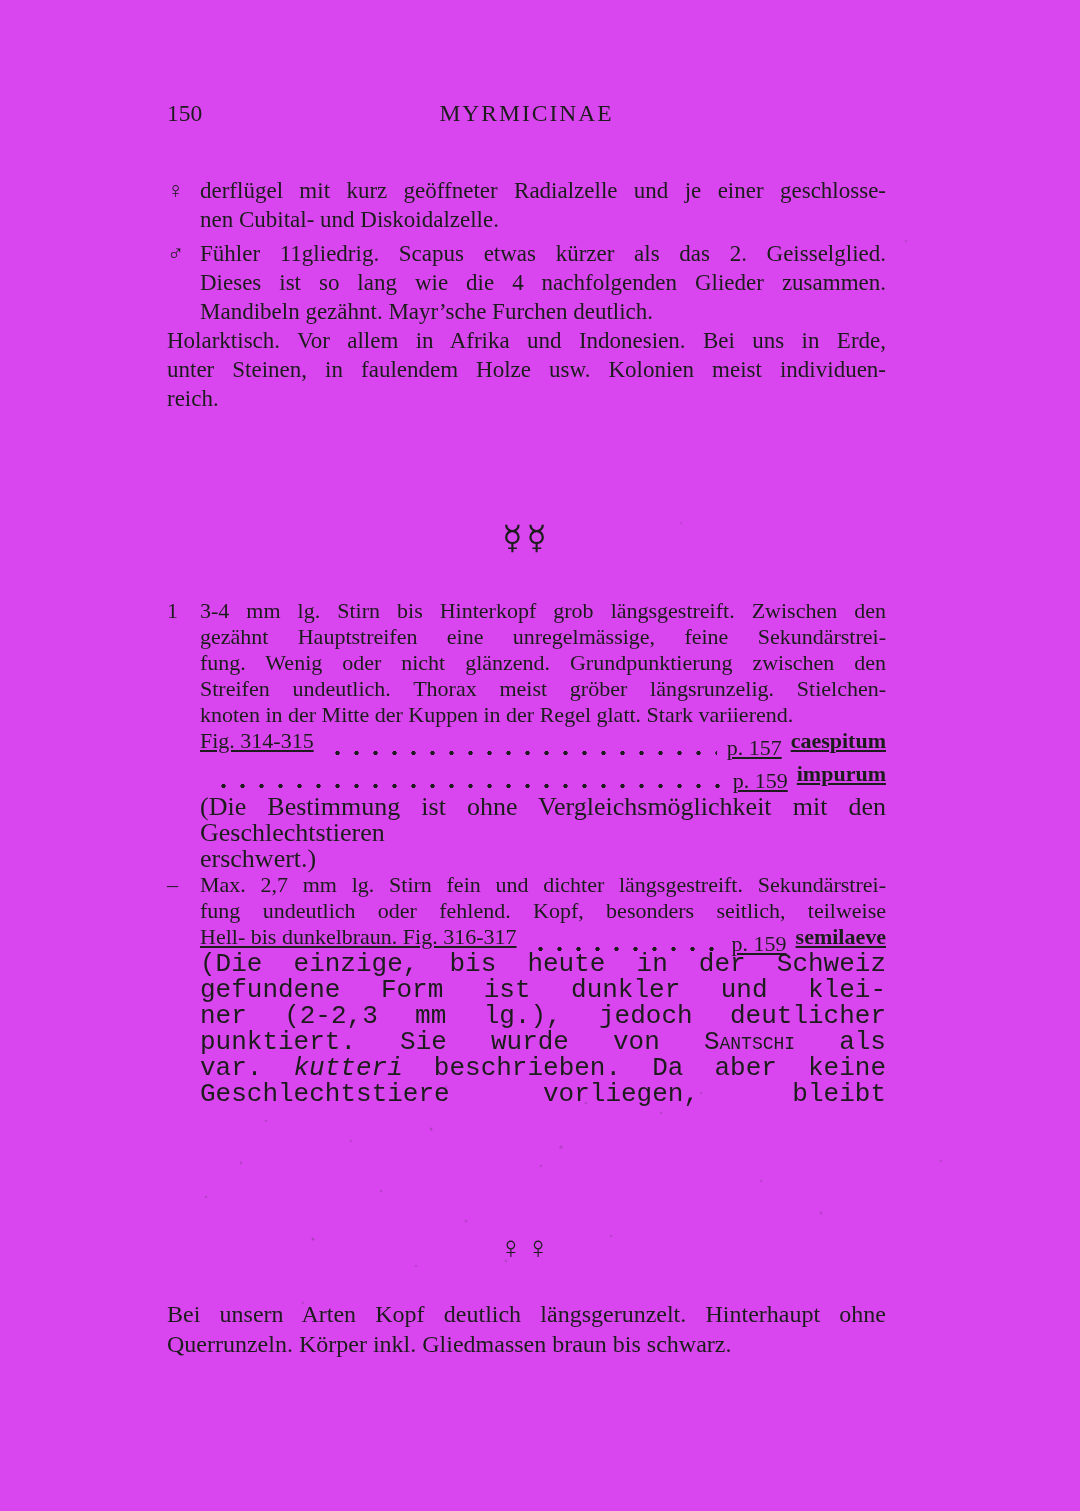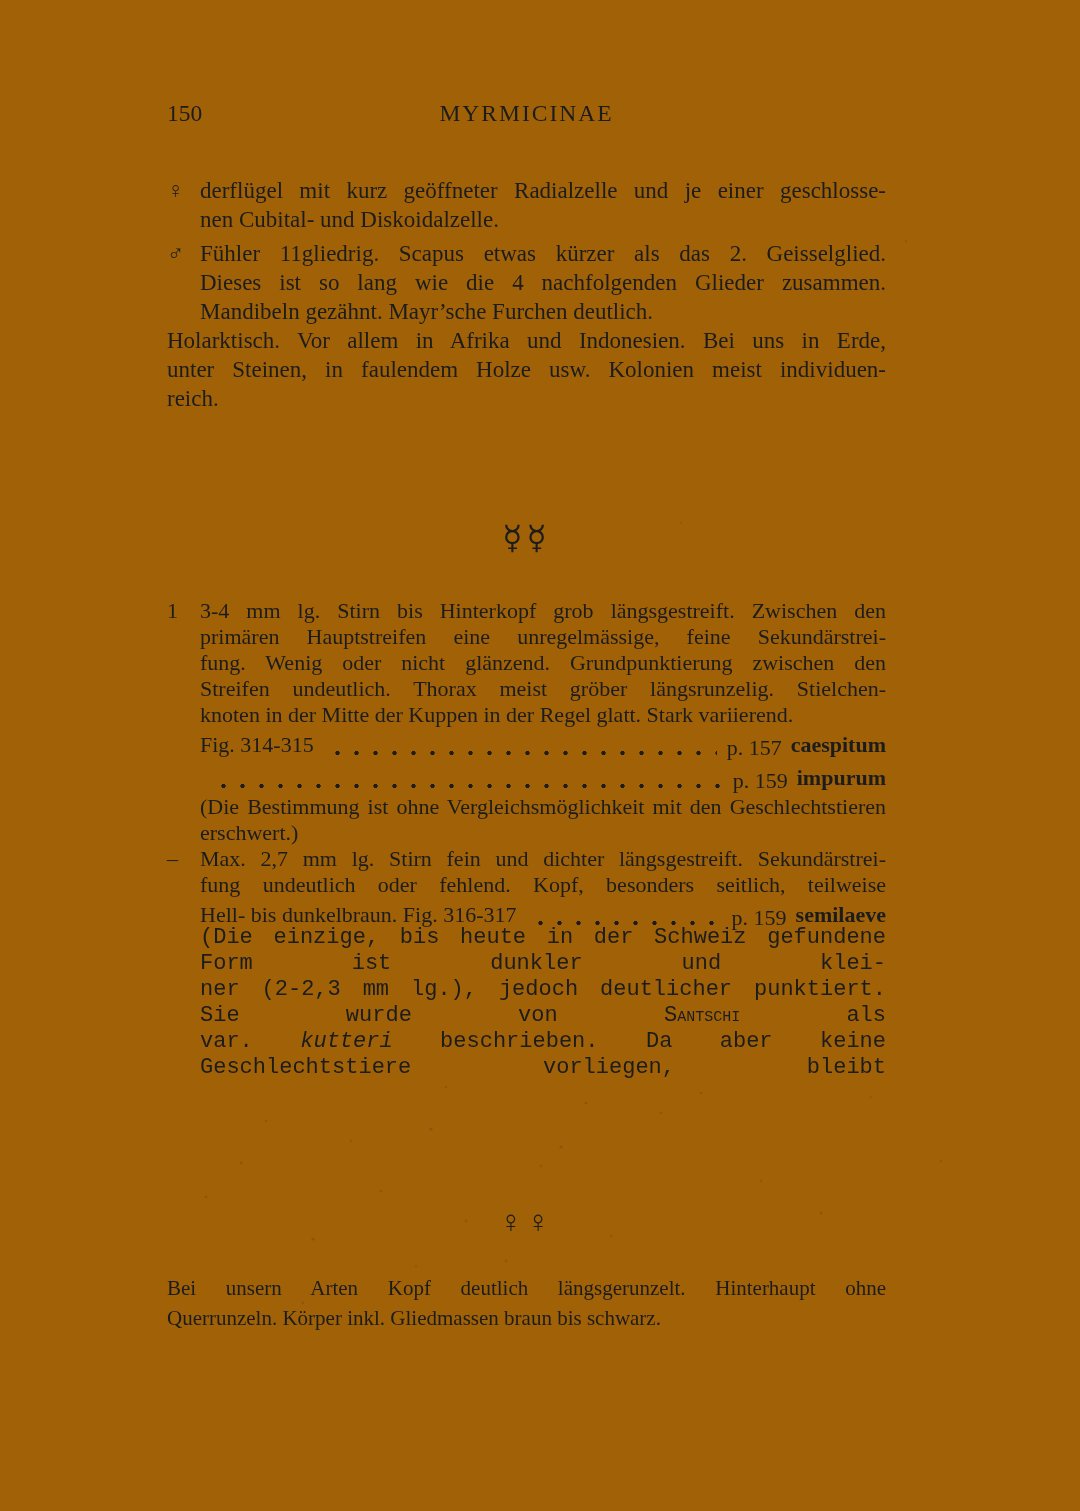--- a/index.html
+++ b/index.html
@@ -1,21 +1,21 @@
 <!DOCTYPE html>
 <html><head>
 <meta charset="utf-8">
 <style>
   html, body { margin: 0; padding: 0; background: #e8e8e6; }
   .page {
     position: relative;
     width: 1080px;
     height: 1511px;
     margin: 0 auto;
-    background: #a16207;
+    background: #d946ef;
     color: #1c1c1c;
     font-family: "Liberation Serif", "DejaVu Serif", "DejaVu Sans", serif;
     overflow: hidden;
   }
   .content {
     position: absolute;
     inset: 0;
     padding-left: 167px;
     padding-right: 194px;
   }
@@ -37,54 +37,54 @@
   .tline.last { text-align-last: left; }
 
   
   .hang { position: relative; padding-left: 33px; }
   .hang > .marker { position: absolute; left: 0; top: 0; }
 
   
   .keyitem { font-size: 22px; line-height: 26px; }
 
   
-  .keyline { display: flex; align-items: center; line-height: 26px; }
+  .keyline { display: flex; align-items: flex-start; line-height: 26px; text-decoration: underline; }
   .kl-left { white-space: pre; }
   .kl-dots {
     flex: 1 1 auto;
     align-self: flex-end;
     height: 8px;
     margin: 0 10px 4px 14px;
     background-image: radial-gradient(circle, #1c1c1c 1.9px, transparent 2.4px);
     background-size: 19px 8px;
     background-repeat: repeat-x;
     background-position: left center;
   }
   .kl-page { white-space: pre; margin-right: 9px; margin-top: 7px; }
   .kl-species { font-weight: 700; white-space: pre; }
 
   
-  .note { font-size: 22px; line-height: 26px; }
+  .note { font-size: 26px; line-height: 26px; }
   .note .sc { font-variant: small-caps; }
   .note .i { font-style: italic; }
 
   
   .caste-heading { text-align: center; letter-spacing: 4px; }
   .heading-workers { margin-top: 105px; font-size: 33px; line-height: 40px; }
   .heading-females { margin-top: 122px; font-size: 31px; line-height: 38px; }
 
   
   .para-queen { margin-top: 48px; }
   .para-male  { margin-top: 5px; }
   .para-dist  { }
   .item1      { margin-top: 40px; }
   .note1      { margin-top: 0; }
   .item2      { margin-top: 0; }
   .note2      { margin-top: -6px; font-family: Liberation Mono, monospace; }
-  .para-final { margin-top: 32px; font-size: 21px; line-height: 30px; }
+  .para-final { margin-top: 32px; font-size: 24px; line-height: 30px; }
 
   
   .noise { position: absolute; width: 2px; height: 2px; border-radius: 50%;
     background: transparent;
     box-shadow:
       430px 1128px 0 0.5px rgba(40,40,40,.22), 585px 1102px 0 0.3px rgba(40,40,40,.20),
       240px 1162px 0 0.4px rgba(40,40,40,.18), 312px 1238px 0 0.5px rgba(40,40,40,.22),
       205px 1196px 0 0.3px rgba(40,40,40,.18), 560px 1146px 0 0.6px rgba(40,40,40,.20),
       660px 1112px 0 0.3px rgba(40,40,40,.18), 820px 1212px 0 0.4px rgba(40,40,40,.16),
       302px 1302px 0 0.4px rgba(40,40,40,.16), 700px 1092px 0 0.3px rgba(40,40,40,.16),
@@ -135,21 +135,21 @@
       </div>
 
     <div class="caste-heading heading-workers">
       <span>☿☿</span>
     </div>
 
     <div class="keyitem item1 hang jlines">
       <span class="marker">1</span>
       <div>
           <div class="tline">3-4 mm lg. Stirn bis Hinterkopf grob längsgestreift. Zwischen den</div>
-          <div class="tline">primären Hauptstreifen eine unregelmässige, feine Sekundärstrei-</div>
+          <div class="tline">gezähnt Hauptstreifen eine unregelmässige, feine Sekundärstrei-</div>
           <div class="tline">fung. Wenig oder nicht glänzend. Grundpunktierung zwischen den</div>
           <div class="tline">Streifen undeutlich. Thorax meist gröber längsrunzelig. Stielchen-</div>
           <div class="tline last">knoten in der Mitte der Kuppen in der Regel glatt. Stark variierend.</div>
         </div>
       <div class="keyline">
         <span class="kl-left">Fig. 314-315</span>
         <span class="kl-dots"></span>
         <span class="kl-page">p. 157</span>
         <span class="kl-species">caespitum</span>
       </div>

